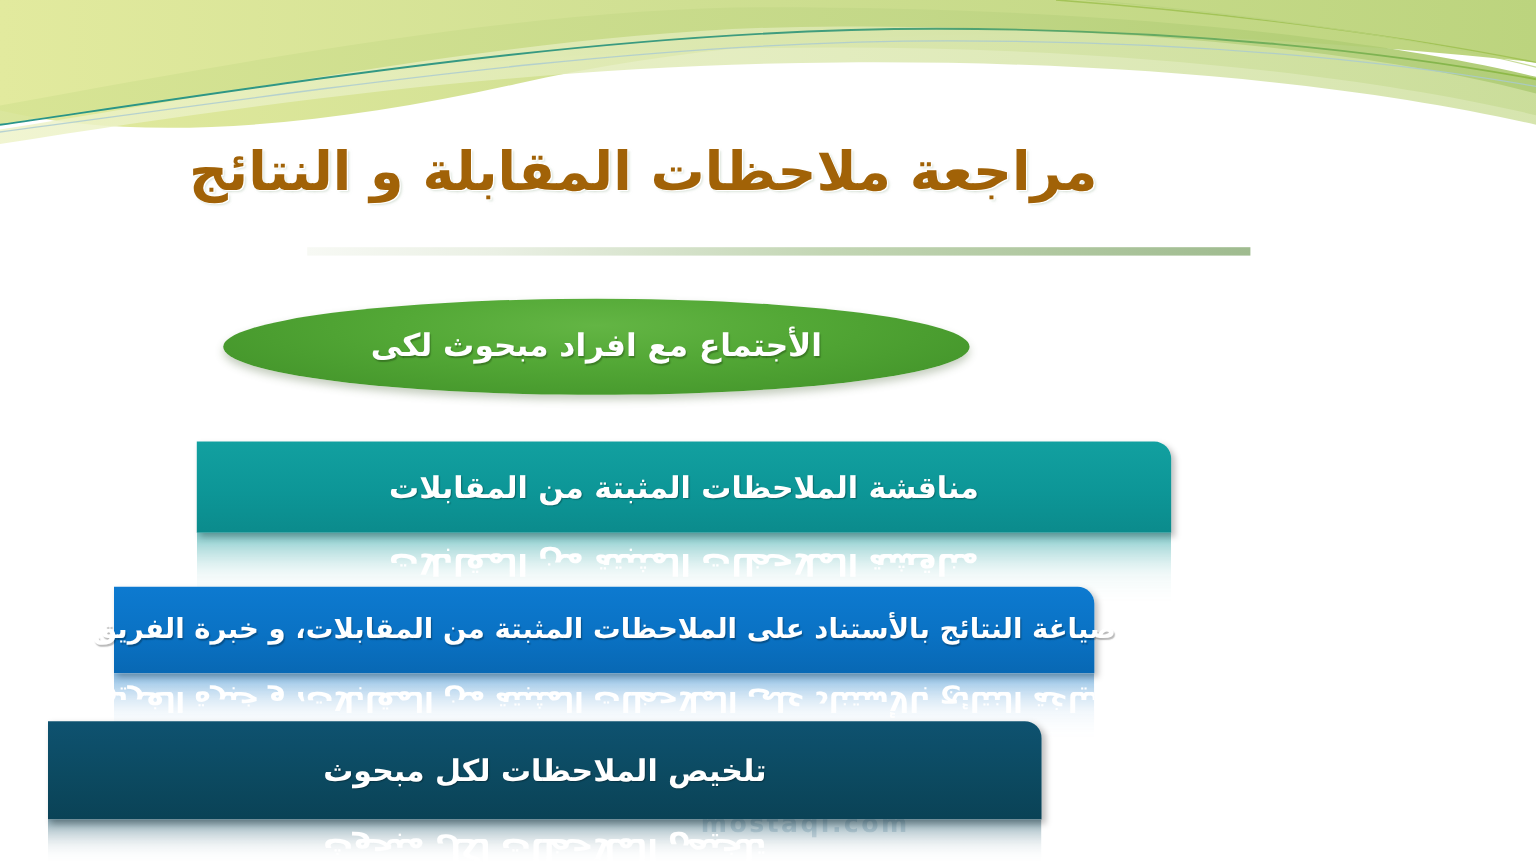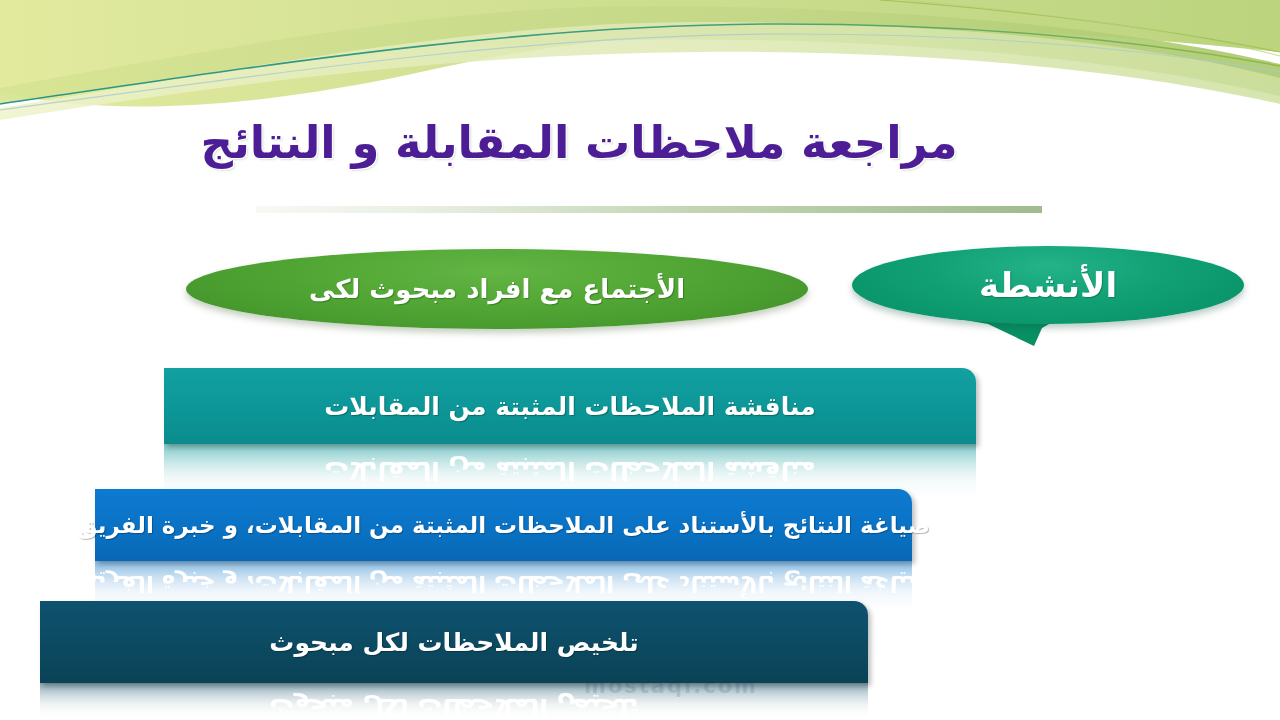--- a/index.html
+++ b/index.html
@@ -13,24 +13,24 @@
   .slide{position:absolute;inset:0;width:1280px;height:720px;overflow:hidden;background:#fff;}
 
   
   .deco-top{position:absolute;top:0;left:0;width:1280px;height:130px;pointer-events:none;}
 
   
   .title{
     position:absolute;top:116px;left:0;width:1072px;
     text-align:center;
     font-size:45px;font-weight:bold;
-    color:#4c1d95;
+    color:#a16207;
     letter-spacing:0px;
     text-shadow:1px 1px 0 #ffffff, 2px 2px 2px rgba(190,205,190,.55);
-    direction:rtl;white-space:nowrap;padding-left:43px;
+    direction:rtl;white-space:nowrap;
   }
   .title-rule{
     position:absolute;top:206px;left:256px;width:786px;height:7px;
     background:linear-gradient(to left,#9fbb8f 0%,#c3d6b4 45%,#eaf0e4 80%,#f7f9f4 100%);
   }
 
   
   .ellipse-green{
     position:absolute;left:186px;top:249px;width:622px;height:80px;
     border-radius:50%;
@@ -172,28 +172,20 @@
     <path d="M905,0 C1060,14 1195,34 1280,56" fill="none" stroke="#b9d27e" stroke-width="1" opacity="0.8"></path>
   </svg>
 
   <div class="title">مراجعة ملاحظات المقابلة و النتائج</div>
   <div class="title-rule"></div>
 
   <div class="ellipse-green">
     <span>الأجتماع مع افراد مبحوث لكى</span>
   </div>
 
-  <div class="bubble">
-    <svg class="bubble-tail" viewBox="0 0 130 44" preserveAspectRatio="none" xmlns="http://www.w3.org/2000/svg">
-      <path d="M0,0 L130,0 L130,16 L112,26 L104,44 L58,22 L0,12 Z" fill="#089065"></path>
-    </svg>
-    <div class="bubble-body">
-      <span>الأنشطة</span>
-    </div>
-  </div>
 
   <div class="reflect reflect-teal">
     <div class="rtext">مناقشة الملاحظات المثبتة من المقابلات</div>
   </div>
   <div class="bar bar-teal">
     <span>مناقشة الملاحظات المثبتة من المقابلات</span>
   </div>
 
   <div class="reflect reflect-blue">
     <div class="rtext">صياغة النتائج بالأستناد على الملاحظات المثبتة من المقابلات، و خبرة الفريق</div>

